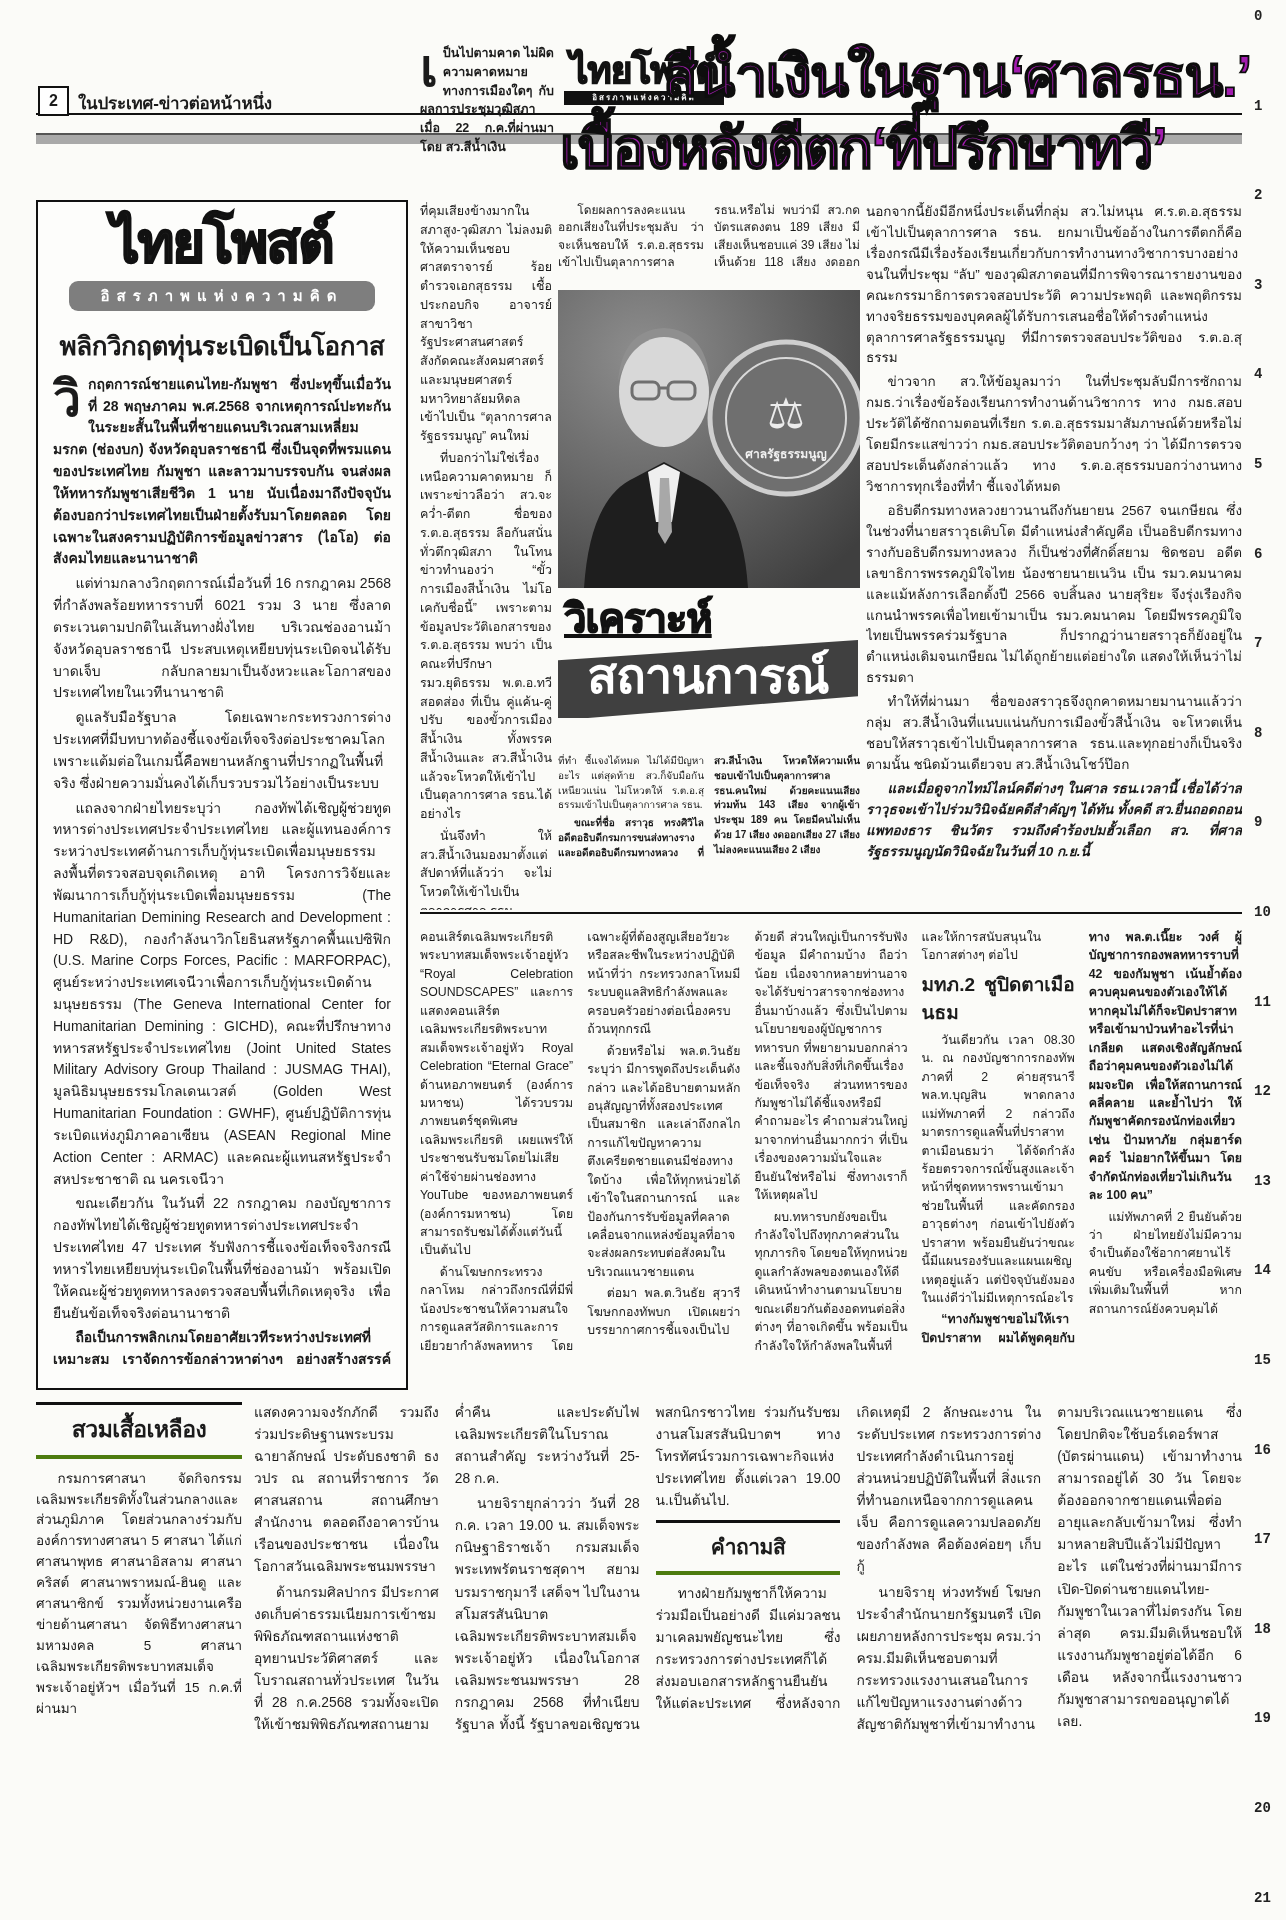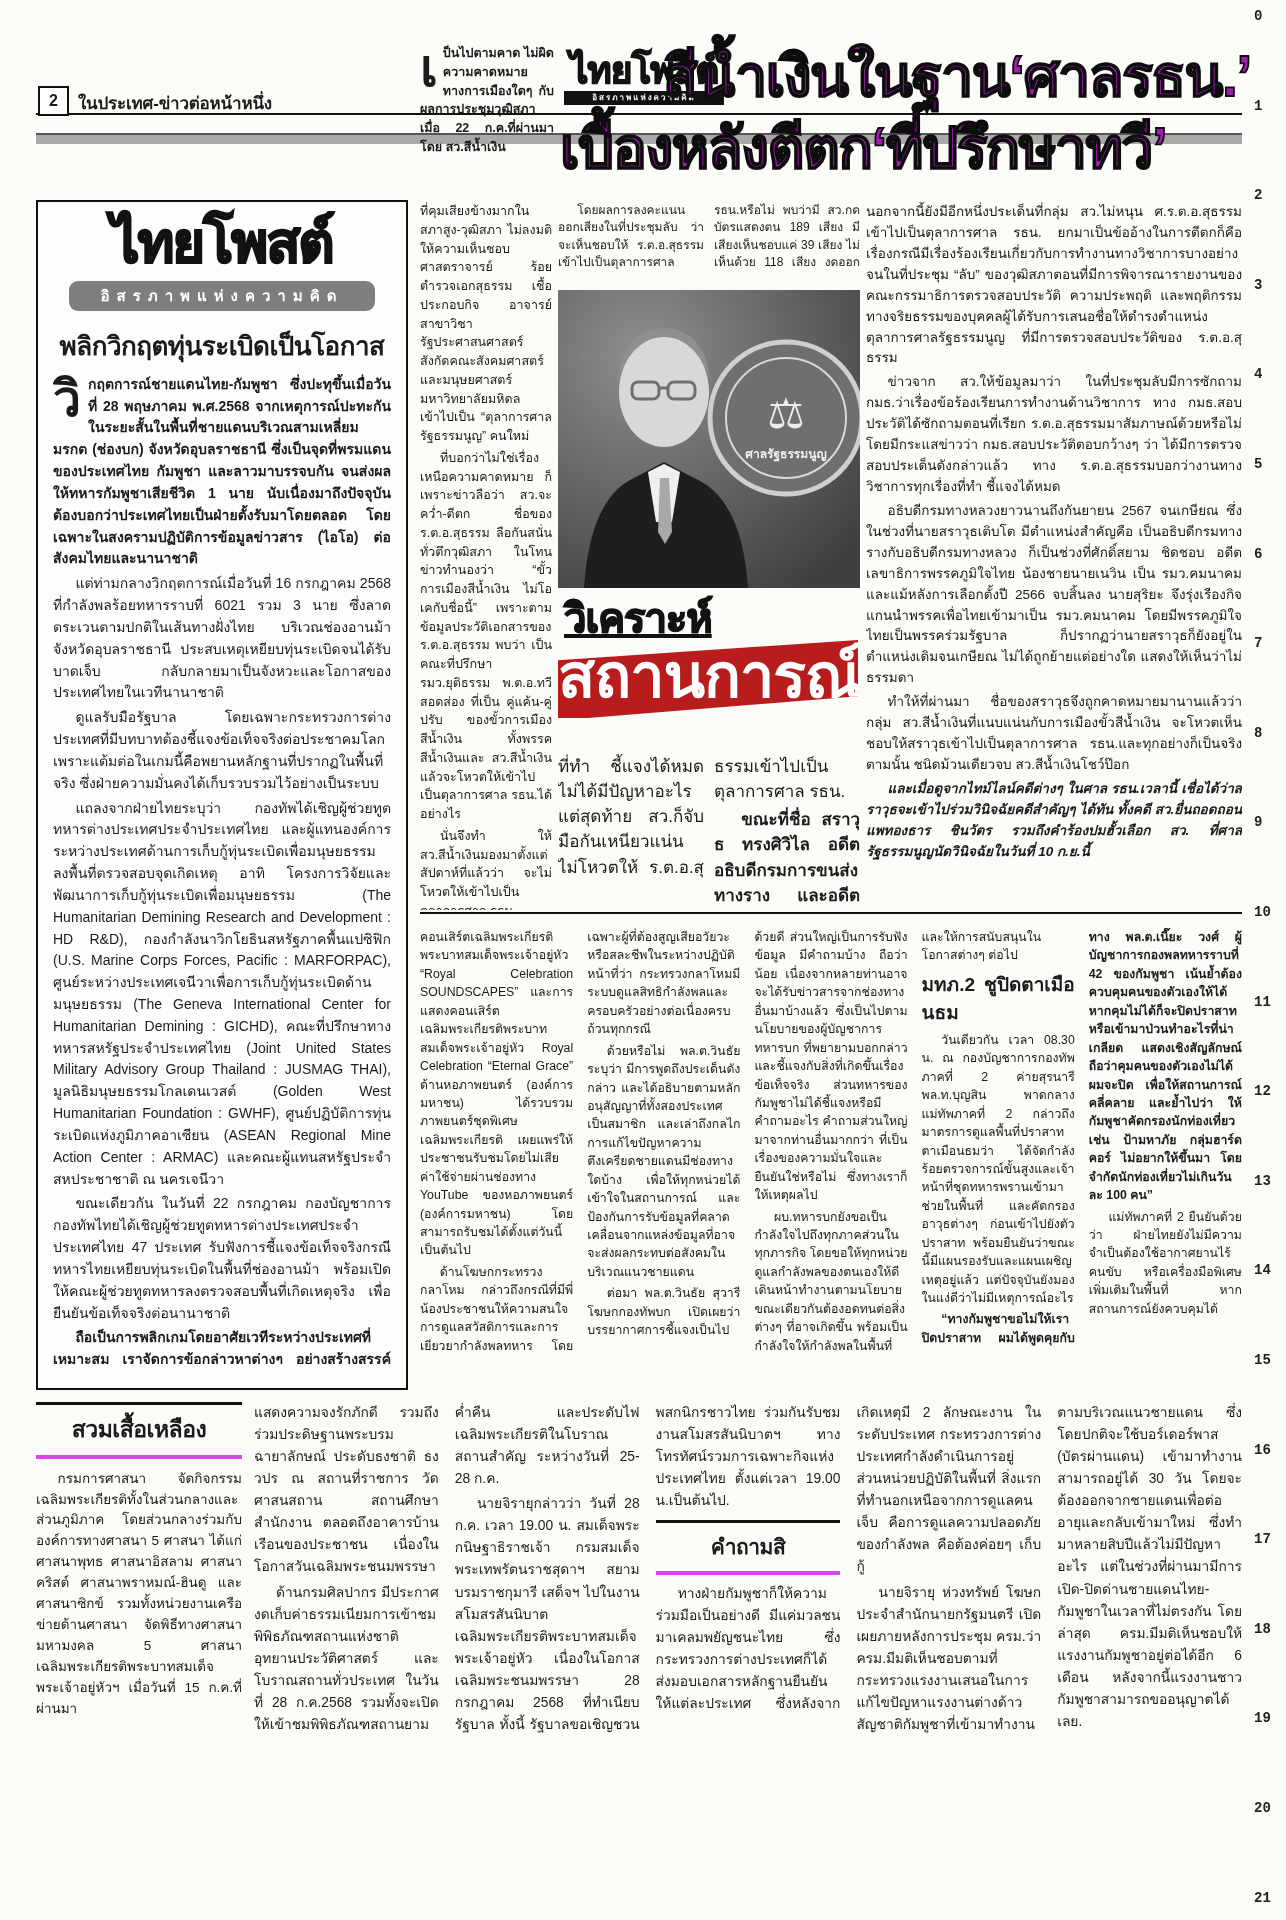--- a/index.html
+++ b/index.html
@@ -47,36 +47,36 @@
     font-size:12.5px;line-height:1.5;text-align:justify;}
   #intro-dropcap{float:left;font-size:52px;line-height:.8;font-weight:900;padding:4px 5px 0 0;}
   #lead-grid{left:420px;top:202px;width:822px;height:708px;}
   #lead-colA{position:absolute;left:0;top:0;width:132px;height:708px;overflow:hidden;
     font-size:12.5px;line-height:1.5;}
   #lead-mid{position:absolute;left:138px;top:0;width:302px;height:708px;}
   #mid-top{height:84px;overflow:hidden;font-size:12px;line-height:1.45;column-count:2;column-gap:10px;}
   #lead-photo{margin-top:4px;width:302px;height:298px;background:#555;}
   #analysis-badge{margin-top:10px;width:300px;height:148px;}
   .an-line1{font-size:40px;font-weight:900;letter-spacing:-1px;-webkit-text-stroke:1.5px #111;line-height:1;padding-left:6px;text-decoration:underline;}
-  .an-line2{margin-top:2px;height:78px;background:#b91c1c;color:#fff;
+  .an-line2{margin-top:2px;height:78px;background:#404040;color:#fff;
     clip-path:polygon(0 26%,100% 0,100% 72%,10% 100%,0 100%);
-    font-size:61px;font-weight:900;line-height:72px;text-align:center;letter-spacing:-1px;}
-  #mid-below{margin-top:8px;height:156px;overflow:hidden;font-size:17px;line-height:1.48;
+    font-size:49px;font-weight:900;line-height:72px;text-align:center;letter-spacing:-1px;}
+  #mid-below{margin-top:8px;height:156px;overflow:hidden;font-size:10px;line-height:1.48;
     column-count:2;column-gap:10px;}
   #lead-colB{position:absolute;left:446px;top:0;width:376px;height:708px;overflow:hidden;
     font-size:13.5px;line-height:1.55;}
   #rule-mid{left:420px;top:912px;width:822px;height:2px;background:#111;}
   
   #band-a{left:420px;top:928px;width:822px;height:462px;overflow:hidden;
     font-size:12.3px;line-height:1.5;column-count:5;column-gap:14px;}
   .inline-subhead{font-size:19px;font-weight:900;margin:6px 0 3px;text-indent:0;}
   
   #band-b-left{left:36px;top:1402px;width:206px;height:514px;overflow:hidden;
     font-size:13.5px;line-height:1.55;}
-  .boxed-head{border-top:3px solid #111;border-bottom:4px solid #d946ef;
+  .boxed-head{border-top:3px solid #111;border-bottom:4px solid #4d7c0f;
     padding:7px 0;margin:0 0 10px;font-size:23px;font-weight:900;text-align:center;letter-spacing:-.5px;}
   .boxed-head.small{font-size:21px;margin:8px 0;break-inside:avoid;}
   #band-b-main{left:254px;top:1402px;width:988px;height:514px;overflow:hidden;
     font-size:13.8px;line-height:1.6;column-count:5;column-gap:16px;}
 </style>
 </head>
 <body>
 
 <div>
   <span class="ruler-mark" style="top:8px">0</span>

